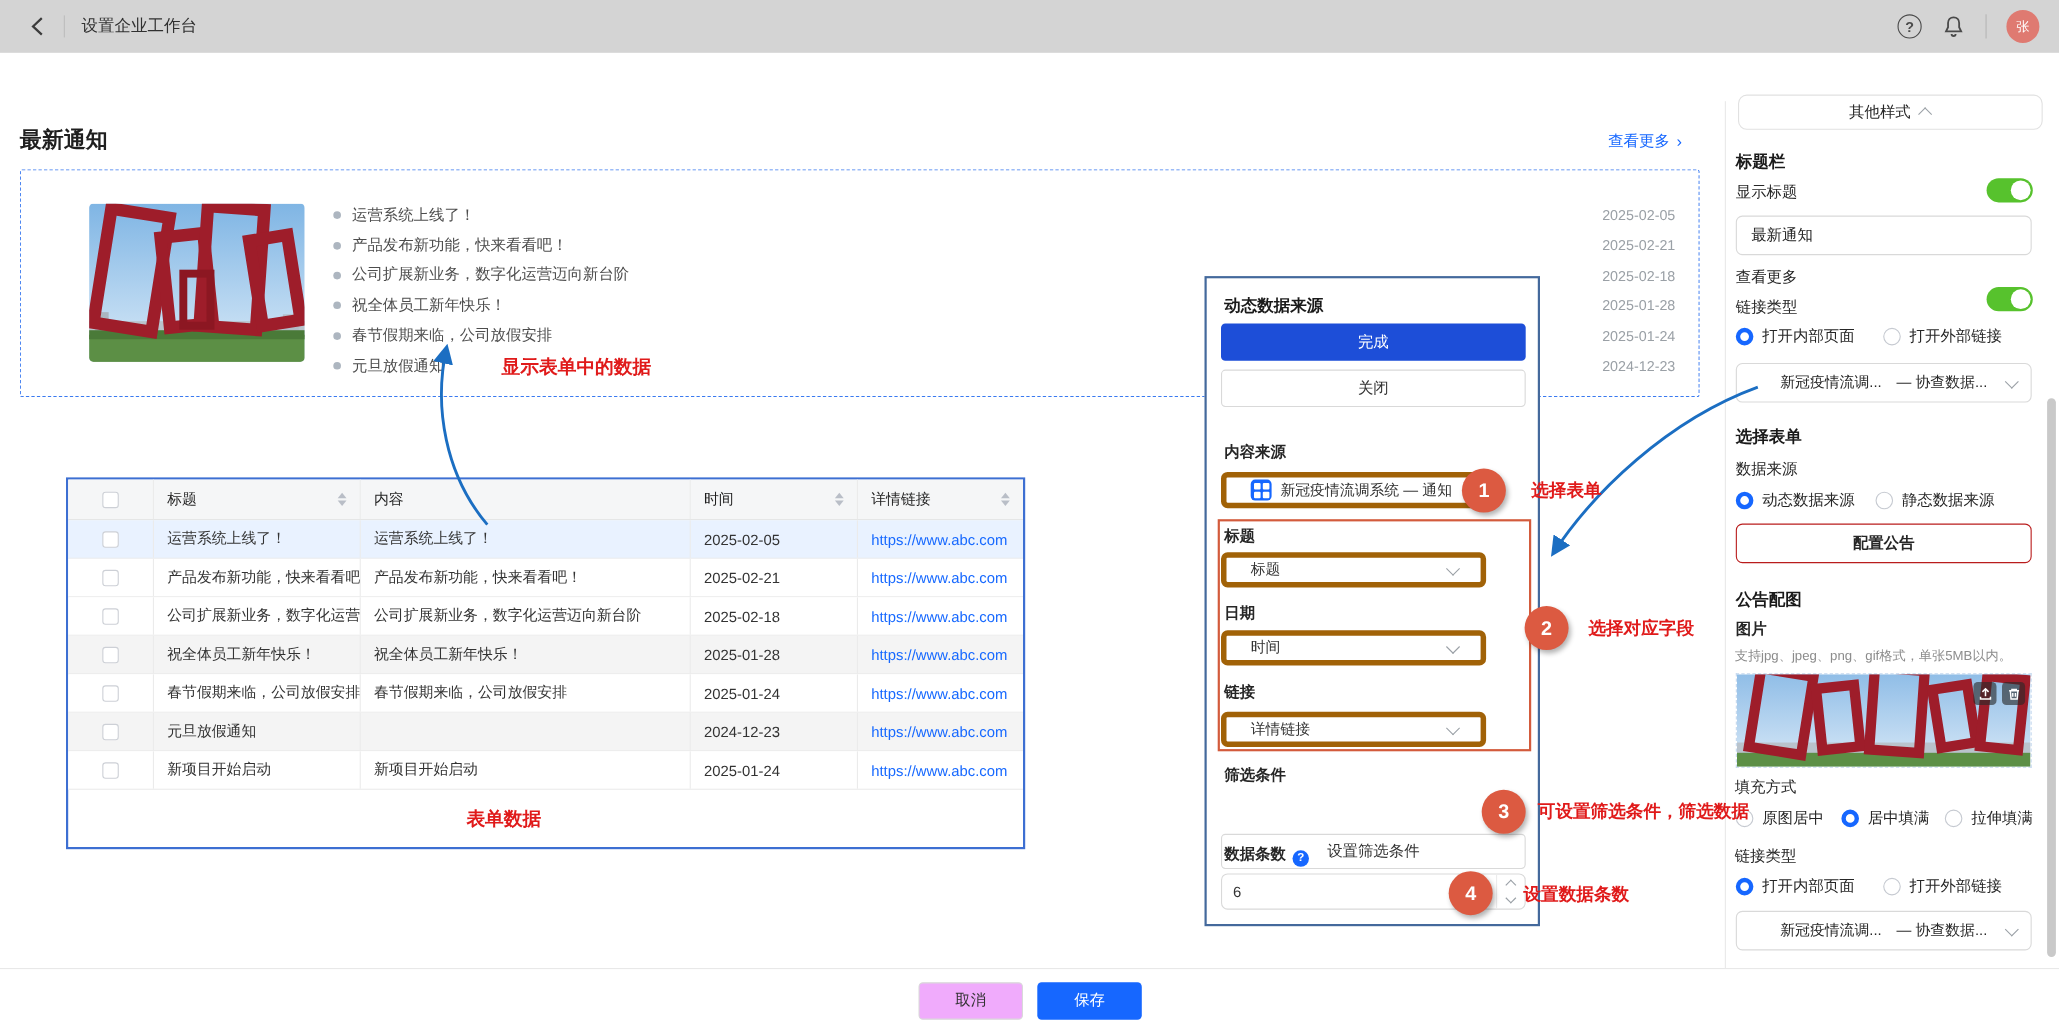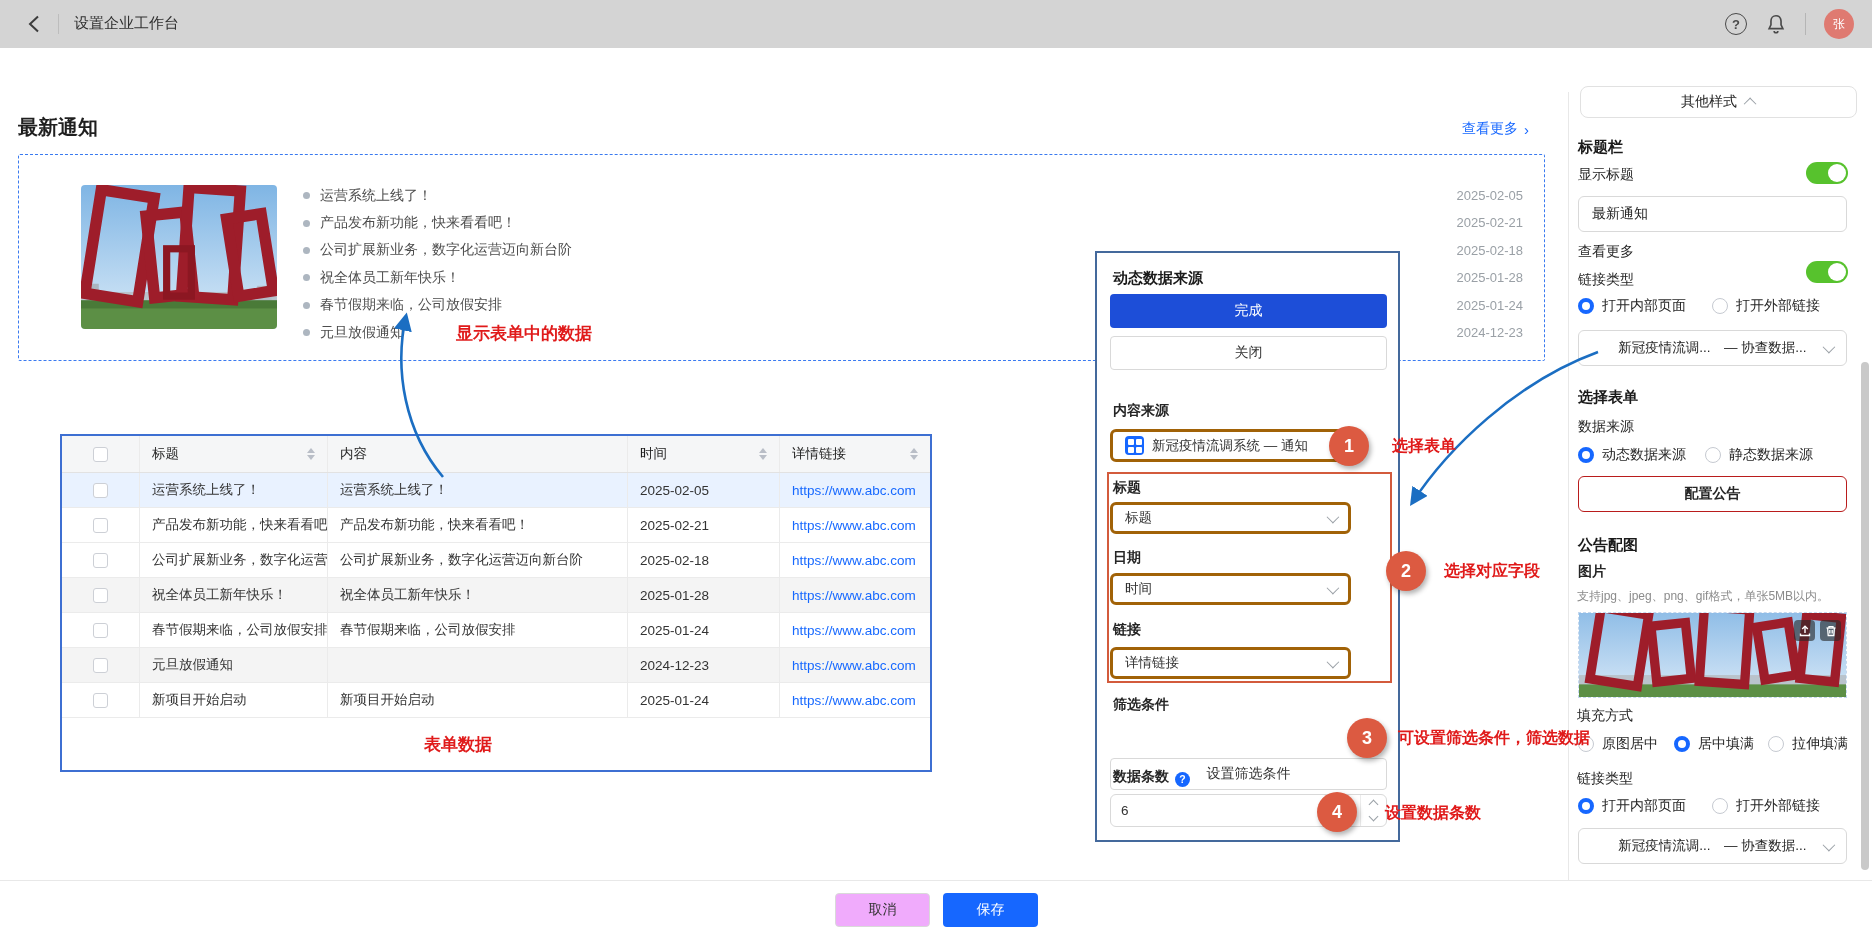--- a/index.html
+++ b/index.html
@@ -62,21 +62,21 @@
   .checkbox { width:15px; height:15px; border:1.5px solid #cdd0d6; border-radius:3px; background:#fff; cursor:pointer; }
   .cell-link { color:#1769ff; cursor:pointer; }
 
   
   .panel { position:absolute; left:1095px; top:251px; width:305px; height:591px; background:#fff; border:2px solid #44699c; z-index:40; }
   .panel .p-title { position:absolute; left:16px; top:16px; font-size:15px; font-weight:bold; color:#1a1a1a; }
   .btn { display:flex; align-items:center; justify-content:center; font-size:14px; border-radius:4px; cursor:pointer; }
   .p-done { position:absolute; left:13px; top:41px; width:277px; height:34px; background:#1d4ed8; color:#fff; }
   .p-close { position:absolute; left:13px; top:83px; width:277px; height:34px; background:#fff; border:1px solid #d9d9d9; color:#333; }
   .p-label { position:absolute; font-size:14px; font-weight:600; color:#262626; }
-  .p-select { position:absolute; left:13px; width:241px; height:32px; border:3px solid #a16207; border-radius:6px; background:#fff; display:flex; align-items:center; padding:0 12px; font-size:13.5px; color:#333; cursor:pointer; }
+  .p-select { position:absolute; left:13px; width:241px; height:32px; border:5px solid #a16207; border-radius:6px; background:#fff; display:flex; align-items:center; padding:0 22px; font-size:13.5px; color:#333; cursor:pointer; }
   .p-select .chev { margin-left:auto; }
   .chev { width:9px; height:9px; border-right:1.6px solid #9aa0a6; border-bottom:1.6px solid #9aa0a6; transform:rotate(45deg) translateY(-2px); flex:none; }
   .chev.up { transform:rotate(-135deg) translateY(-2px); }
   .app-icon { width:19px; height:19px; border-radius:4px; background:#1667ff; margin-right:8px; flex:none; display:grid; grid-template-columns:6px 6px; grid-template-rows:6px 6px; gap:2px; align-content:center; justify-content:center; }
   .app-icon i { background:#fff; border-radius:1px; }
   .red-group { position:absolute; left:10px; top:219px; width:285px; height:211px; border:2px solid #d35b3c; }
   .p-filter-btn { position:absolute; left:13px; top:467px; width:277px; height:32px; background:#fff; border:1px solid #d9d9d9; color:#333;margin-top:38px; }
   .q-icon { display:inline-flex; width:15px; height:15px; border-radius:50%; background:#1667ff; color:#fff; font-size:10.5px; font-weight:bold; align-items:center; justify-content:center; margin-left:6px; vertical-align:-2px; }
   .count-input { position:absolute; left:13px; top:541px; width:277px; height:33px; border:1px solid #d9d9d9; border-radius:6px; background:#fff; display:flex; align-items:center; }
   .count-input input { border:none; outline:none; flex:1; padding:0 10px; font-size:13.5px; color:#333; font-family:inherit; background:transparent; }

